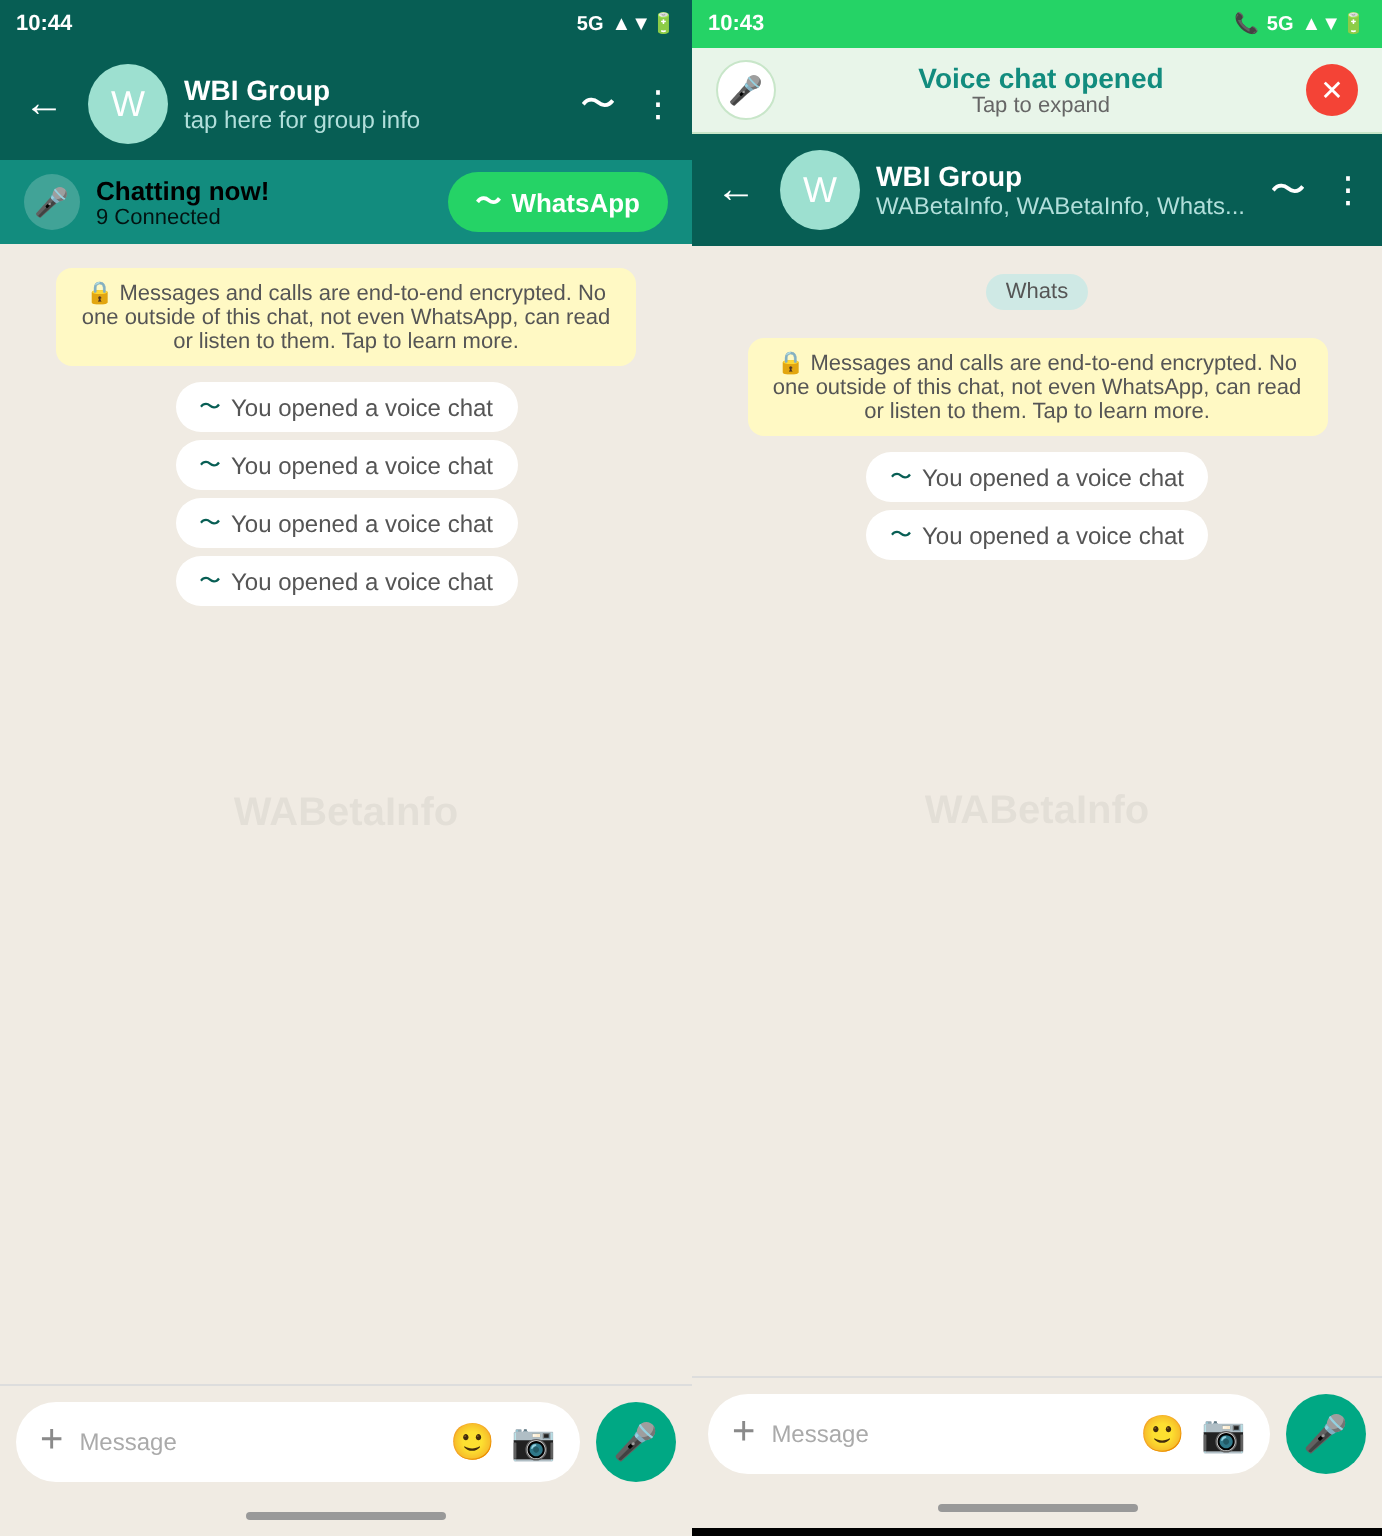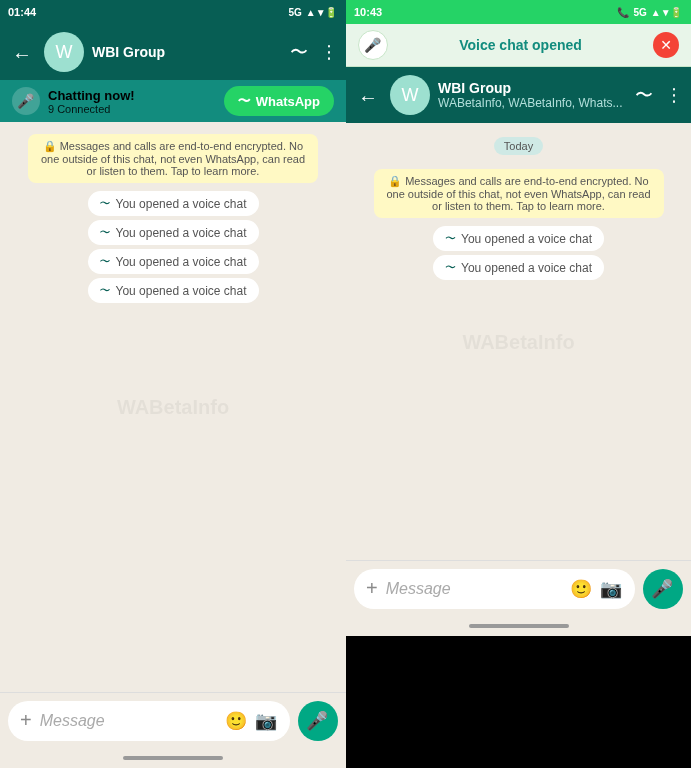--- a/index.html
+++ b/index.html
@@ -173,21 +173,21 @@
       background: #fff;
       border-radius: 24px;
       height: 40px;
       display: flex;
       align-items: center;
       padding: 0 12px;
       gap: 8px;
     }
 
     .add-icon { color: #8a8a8a; font-size: 20px; cursor: pointer; }
-    .message-placeholder { color: #aaa; font-size: 16px; flex: 1; font-style: italic; }
+    .message-placeholder { color: #aaa; font-size: 12px; flex: 1; }
     .emoji-icon, .camera-icon { color: #8a8a8a; font-size: 18px; cursor: pointer; }
 
     .mic-btn {
       width: 40px;
       height: 40px;
       background: #00a884;
       border-radius: 50%;
       display: flex;
       align-items: center;
       justify-content: center;
@@ -208,21 +208,21 @@
     .home-bar {
       width: 100px;
       height: 4px;
       background: #999;
       border-radius: 2px;
     }
 
     
     .right-panel {
       width: 345px;
-      height: 636px;
+      height: 764px;
       display: flex;
       flex-direction: column;
       background: #f0ebe3;
       position: relative;
     }
 
     .status-bar-right {
       background: #25d366;
       height: 24px;
       display: flex;
@@ -314,32 +314,33 @@
       z-index: 0;
     }
 
   </style>
 </head>
 <body>
 
 <div class="left-panel">
 
   <div class="status-bar-left">
-    <span class="time">01:44</span>
+    <span class="time">10:44</span>
     <div class="icons">
       <span>5G</span>
       <span>▲▼🔋</span>
     </div>
   </div>
 
   <div class="header-left">
     <span class="back-btn">←</span>
     <div class="avatar">W</div>
     <div class="header-info">
       <div class="header-name">WBI Group</div>
+      <div class="header-sub">tap here for group info</div>
     </div>
     <div class="header-actions">
       <span class="header-icon">〜</span>
       <span class="header-icon">⋮</span>
     </div>
   </div>
 
   <div class="voice-banner">
     <div class="voice-banner-left">
       <div class="mic-icon-circle">🎤</div>
@@ -400,41 +401,42 @@
       <span>📞</span>
       <span>5G</span>
       <span>▲▼🔋</span>
     </div>
   </div>
 
   <div class="voice-opened-popup">
     <div class="mic-green">🎤</div>
     <div class="voice-popup-text">
       <div class="voice-popup-title">Voice chat opened</div>
+      <div class="voice-popup-sub">Tap to expand</div>
     </div>
     <div class="popup-close">✕</div>
   </div>
 
   <div class="header-right">
     <span class="back-btn">←</span>
     <div class="avatar">W</div>
     <div class="header-info">
       <div class="header-name">WBI Group</div>
       <div class="header-sub">WABetaInfo, WABetaInfo, Whats...</div>
     </div>
     <div class="header-actions">
       <span class="header-icon">〜</span>
       <span class="header-icon">⋮</span>
     </div>
   </div>
 
   <div class="chat-area" style="position:relative;">
     <div class="wbi-watermark-chat">WABetaInfo</div>
 
-    <div class="today-label">Today</div>
+    <div class="today-label">Whats</div>
 
     <div class="encryption-notice">🔒 Messages and calls are end-to-end encrypted. No one outside of this chat, not even WhatsApp, can read or listen to them. Tap to learn more.</div>
 
     <div class="system-message">
       <span class="voice-icon">〜</span>
       <span>You opened a voice chat</span>
     </div>
     <div class="system-message">
       <span class="voice-icon">〜</span>
       <span>You opened a voice chat</span>

